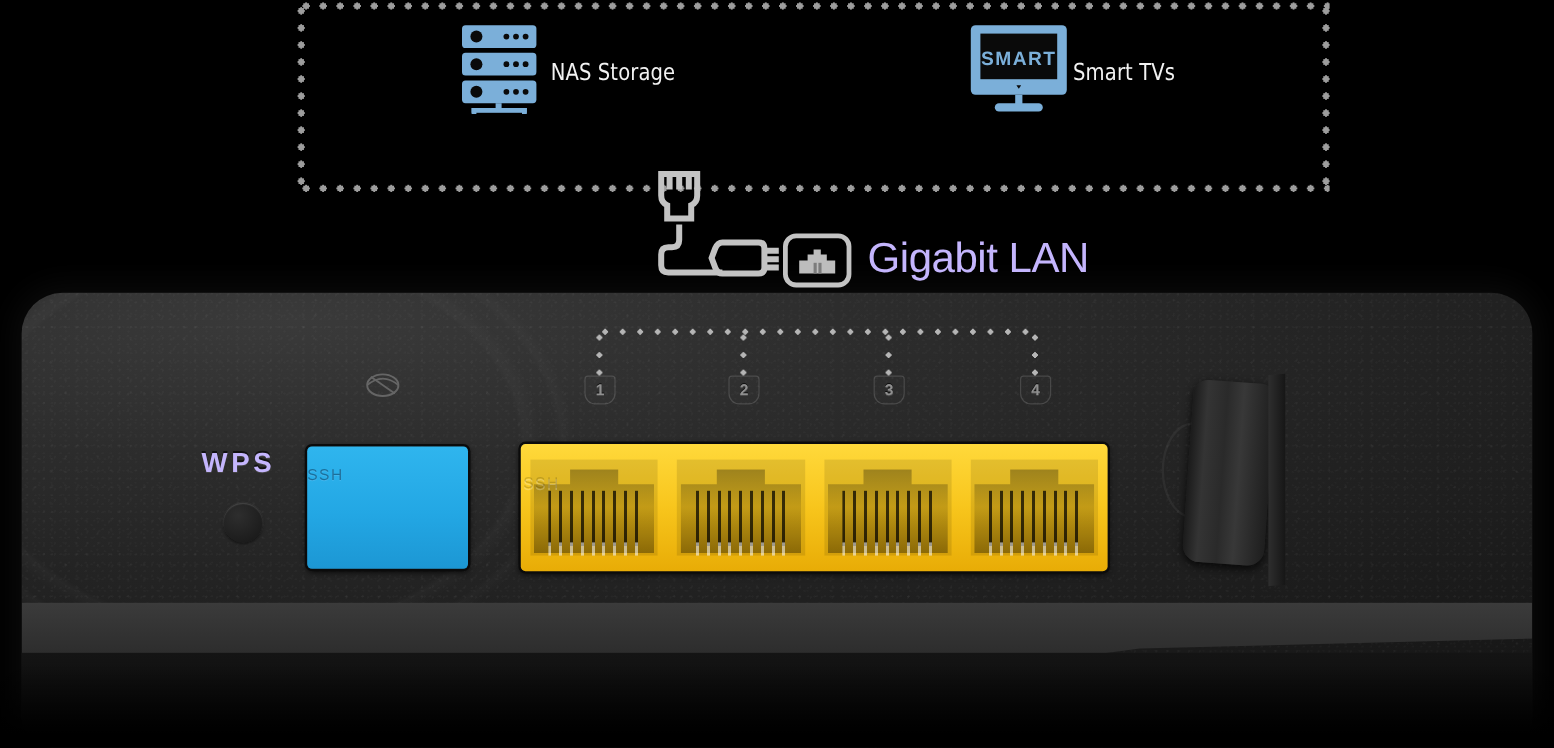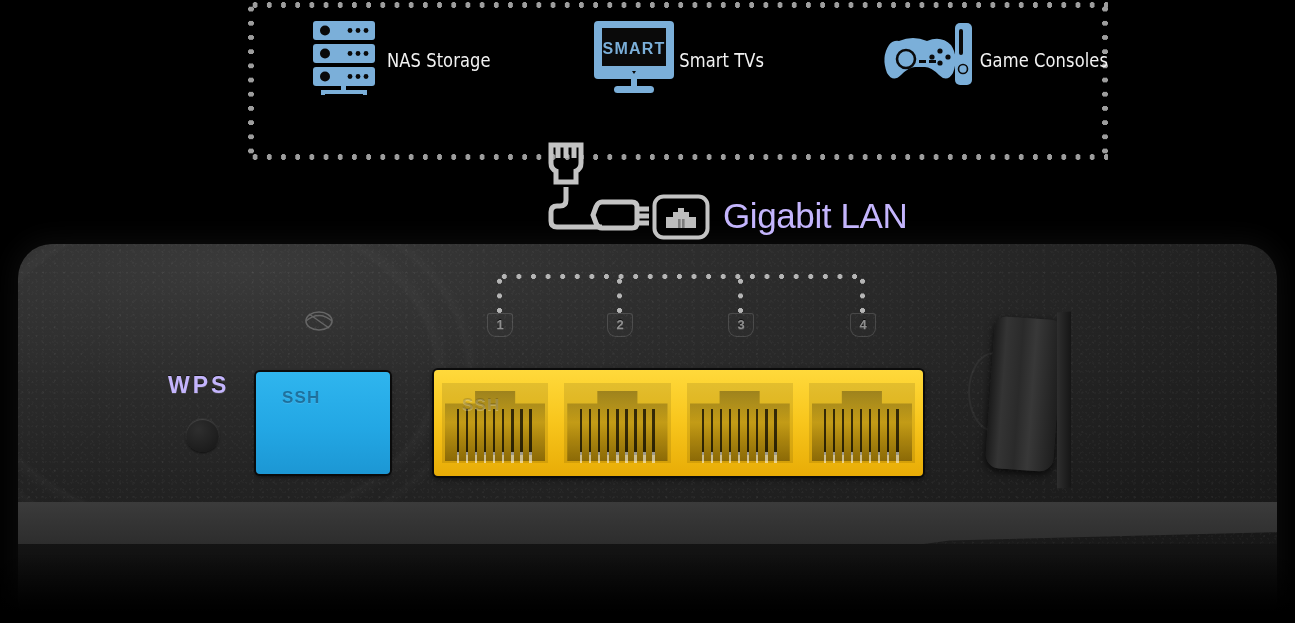--- a/index.html
+++ b/index.html
@@ -147,21 +147,21 @@
   .rj45 .pin-tips{
     position:absolute; left:18%; right:18%; bottom:5%; height:12%;
     background-image:repeating-linear-gradient(90deg,
        rgba(255,255,255,.55) 0 2.5px, transparent 2.5px 9px);
   }
   .wan-port .shell{ background:rgba(0,0,0,.22); }
   .wan-port .mouth{ background:linear-gradient(180deg,rgba(0,20,45,.62),rgba(0,20,45,.38)); }
   .wan-port .pins{ background-image:repeating-linear-gradient(90deg, rgba(0,12,30,.92) 0 2.5px, transparent 2.5px 9px); }
   .wan-port .pin-tips{ background-image:repeating-linear-gradient(90deg, rgba(180,225,255,.8) 0 2.5px, transparent 2.5px 9px); }
   .ssh-mold{
-    position:absolute; left:26px; top:16px; font-size:17px; font-weight:bold;
+    position:absolute; left:0; top:16px; font-size:13px; font-weight:normal;
     letter-spacing:1.2px; color:rgba(0,0,0,.16);
     text-shadow:0 1px 0 rgba(255,255,255,.25);
   }
   .wan-port .ssh-mold{ color:rgba(0,30,60,.45); text-shadow:0 1px 0 rgba(120,200,245,.3); }
 
   
   .antenna{
     position:absolute; left:990px; top:318px; width:68px; height:152px;
     border-radius:12px 12px 14px 14px;
     background:linear-gradient(90deg,#1b1b1b 0%,#343434 18%,#2a2a2a 42%,#383838 62%,#1e1e1e 100%);
@@ -256,40 +256,20 @@
             <rect x="10" y="9" width="64" height="38" fill="#0a0a0a"></rect>
             <text x="42" y="35" font-family="Liberation Sans, sans-serif" font-size="16" font-weight="bold" letter-spacing="1.2" fill="#7BAFD9" text-anchor="middle">SMART</text>
             <path d="M40 52 l2 3 l2 -3 z" fill="#0a0a0a"></path>
             <rect x="39" y="60" width="6" height="8" fill="#7BAFD9"></rect>
             <rect x="22" y="67" width="40" height="7" rx="3.5" fill="#7BAFD9"></rect>
           </svg>
         </div>
         <div class="icon-label">Smart TVs</div>
       </div>
 
-      <div class="icon-cell">
-        <div class="icon-art">
-          <svg width="96" height="76" viewBox="0 0 96 76">
-            <rect x="76" y="4" width="17" height="62" rx="5" fill="#7BAFD9"></rect>
-            <rect x="80" y="10" width="4" height="26" rx="2" fill="#0a0a0a"></rect>
-            <circle cx="84" cy="50" r="4.5" fill="none" stroke="#0a0a0a" stroke-width="1.6"></circle>
-            <path d="M20 22 q14 -6 28 0 q14 -6 24 4 q8 12 2 28 q-6 10 -14 2 q-8 -8 -14 -8 l-10 0 q-6 0 -14 8 q-8 8 -14 -2 q-6 -16 2 -28 q4 -5 10 -4 z" fill="#7BAFD9"></path>
-            <circle cx="27" cy="40" r="9" fill="none" stroke="#0a0a0a" stroke-width="2.6"></circle>
-            <g fill="#0a0a0a">
-              <circle cx="61" cy="32" r="2.6"></circle>
-                <circle cx="69" cy="38" r="2.6"></circle>
-              <circle cx="61" cy="44" r="2.6"></circle>
-                <circle cx="53" cy="38" r="2.6"></circle>
-            </g>
-            <rect x="40" y="41" width="7" height="3" fill="#0a0a0a"></rect>
-            <rect x="50" y="41" width="7" height="3" fill="#0a0a0a"></rect>
-          </svg>
-        </div>
-        <div class="icon-label">Game Consoles</div>
-      </div>
 
     </div>
   </div>
 
   <div class="cable-art">
     <svg width="118" height="92" viewBox="0 0 118 92">
       <g fill="none" stroke="#c3c3c3" stroke-width="5">
         <path d="M20 5 v11 M28 5 v11 M36 5 v11"></path>
         <path d="M13 3 h30 v18 q0 6 -5 8 v11 h-20 v-11 q-5 -2 -5 -8 z"></path>
         <path d="M28 45 v13 q0 6 -6 6 h-3 q-6 0 -6 6 v9 q0 6 6 6 h45"></path>

